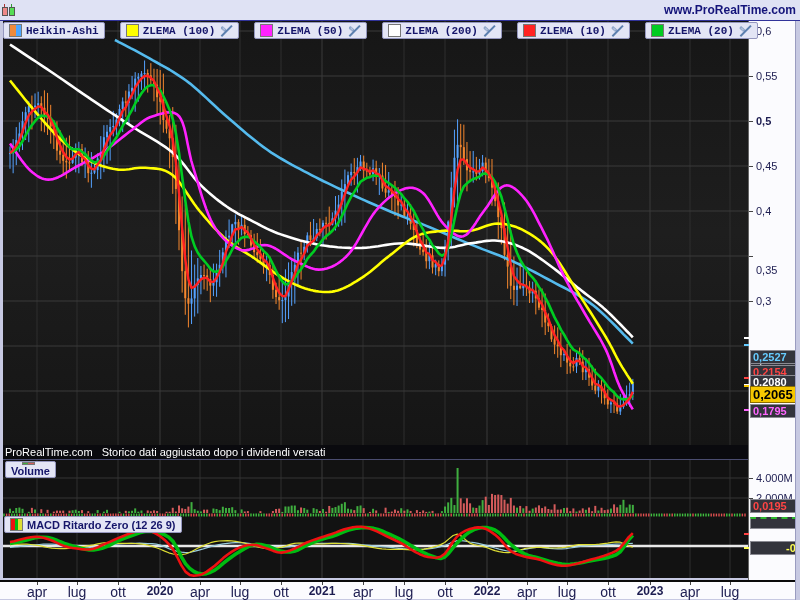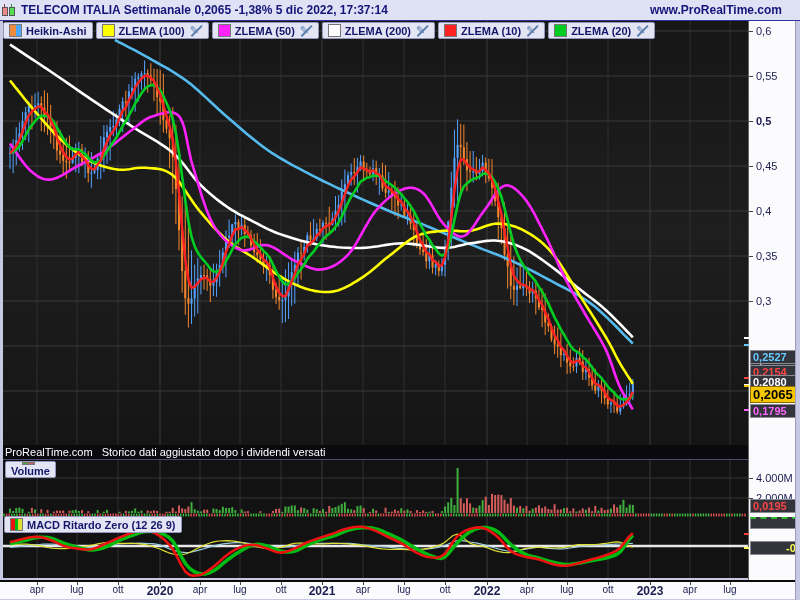--- a/index.html
+++ b/index.html
@@ -9,33 +9,33 @@
   #titlebar{position:absolute;left:0;top:0;width:800px;height:20px;z-index:30;
     background:linear-gradient(180deg,#f2f3fc 0%,#dcdff2 55%,#c9ccе8 100%);
     background-color:#dfe2f4;border-bottom:1px solid #31339a;
     display:flex;align-items:center;color:#14147a;font-size:12px;font-weight:bold;}
   #titlebar .candle{position:relative;width:5px;height:12px;margin-left:2px;display:inline-block;}
   #titlebar .candle i{position:absolute;left:2px;top:0;width:1px;height:12px;}
   #titlebar .candle b{position:absolute;left:0;top:3px;width:4px;height:7px;border:1px solid #555;}
   .c-red i{background:#a33;} .c-red b{background:#e88;}
   .c-green i{background:#393;} .c-green b{background:#5d5;}
   #title-text{margin-left:7px;white-space:pre;}
-  #site-link{margin-left:auto;margin-right:18px;}
+  #site-link{margin-left:auto;margin-right:4px;}
   
   .chip{position:absolute;z-index:20;display:inline-flex;align-items:center;height:15px;
     background:#e3e5f5;border:1px solid #9597bf;border-radius:2px;padding:0 5px;
     color:#15156a;font-size:11px;font-weight:bold;white-space:nowrap;}
   .chip .sw{display:inline-flex;width:11px;height:11px;margin-right:4px;border:1px solid #777;}
   .chip .sw i{flex:1;}
   .pencil{position:relative;width:13px;height:13px;margin-left:5px;color:#5c7fae;font-size:11px;
     line-height:12px;font-weight:normal;}
   .pencil em{font-style:normal;}
   .pencil i{position:absolute;left:-1px;top:6px;width:15px;height:1.5px;background:#5c7fae;
     transform:rotate(-45deg);}
-  #legend-row{position:absolute;left:3px;top:22px;z-index:20;display:flex;gap:3px;}
+  #legend-row{position:absolute;left:3px;top:22px;z-index:20;display:flex;gap:15px;font-family:Liberation Mono, monospace;}
   .chip.panel-chip{z-index:20;}
   
   #right-axis{position:absolute;left:748px;top:20px;width:47px;height:577px;background:#fbfbfe;
     border-left:1px solid #666;z-index:10;}
   #scroll-strip{position:absolute;left:795px;top:20px;width:5px;height:580px;background:#c7c9e2;
     border-left:1px solid #9a9cc0;z-index:11;}
   .ytick{position:absolute;left:7px;color:#1c1c50;font-size:11px;}
   .ytick.bold{font-weight:bold;}
   .ydash{position:absolute;left:0;width:4px;height:1px;background:#444;}
   .ptag{position:absolute;left:1px;width:44px;height:11px;background:#33343c;border:1px solid #8a8a92;
@@ -44,21 +44,21 @@
     font-size:13px;line-height:15px;}
   .cdash{position:absolute;left:-5px;width:5px;height:2px;}
   
   #footer-row{position:absolute;left:3px;top:445px;width:745px;height:14px;background:#0a0a0e;
     border-bottom:1px solid #4a4c70;z-index:5;color:#fff;font-size:11px;line-height:14px;}
   #footer-row span{margin-left:2px;}
   #footer-row .note{margin-left:9px;}
   
   #x-axis{position:absolute;left:0;top:580px;width:795px;height:17px;background:#fbfbfe;
     border-top:2px solid #0a0a0a;z-index:10;}
-  .xlab{position:absolute;top:2px;transform:translateX(-50%);color:#1c1c50;font-size:10px;}
+  .xlab{position:absolute;top:2px;transform:translateX(-50%);color:#1c1c50;font-size:14px;}
   .xlab.bold{font-weight:bold;font-size:12px;}
   .xdash{position:absolute;top:0;width:1px;height:3px;background:#444;}
   #chart-svg{position:absolute;left:0;top:0;z-index:1;}
 </style>
 </head>
 <body>
 
 <div id="screen">
 
   <svg id="chart-svg" width="800" height="600">
@@ -1022,21 +1022,20 @@
 
   <div id="titlebar">
     <span class="candle c-red">
         <i></i>
         <b></b>
       </span>
     <span class="candle c-green">
         <i></i>
         <b></b>
       </span>
-    <span id="title-text"><span>TELECOM ITALIA</span> <span>Settimanale</span> <span>0,2065</span> <span>-1,38%</span> <span>5 dic 2022, 17:37:14</span></span>
     <span id="site-link">www.ProRealTime.com</span>
   </div>
 
   <div id="legend-row">
       <div class="chip" style="position: relative;">
         <span class="sw">
           <i style="background: rgb(240, 138, 60);"></i>
           <i style="background: rgb(77, 166, 255);"></i>
         </span>
         <span>Heikin-Ashi</span>
@@ -1104,21 +1103,21 @@
       <div class="ytick" style="top: 5px;">0,6</div>
       <div class="ydash" style="top: 56px;"></div>
       <div class="ytick" style="top: 50px;">0,55</div>
       <div class="ydash" style="top: 101px;"></div>
       <div class="ytick bold" style="top: 95px; text-align: center;">0,5</div>
       <div class="ydash" style="top: 146px;"></div>
       <div class="ytick" style="top: 140px;">0,45</div>
       <div class="ydash" style="top: 191px;"></div>
       <div class="ytick" style="top: 185px;">0,4</div>
       <div class="ydash" style="top: 236px;"></div>
-      <div class="ytick" style="top: 230px;">0,35</div>
+      <div class="ytick" style="top: 244px;">0,35</div>
       <div class="ydash" style="top: 281px;"></div>
       <div class="ytick" style="top: 275px;">0,3</div>
       <div class="ydash" style="top: 458px;"></div>
       <div class="ytick" style="top: 452px;">4.000M</div>
       <div class="ydash" style="top: 478px;"></div>
       <div class="ytick" style="top: 472px;">2.000M</div>
       <div class="ptag" style="top: 333px; z-index: 5; color: rgb(255, 255, 255);">0,2596</div>
       <div class="cdash" style="top: 317.36px; background: rgb(255, 255, 255);"></div>
       <div class="ptag" style="top: 330px; z-index: 6; color: rgb(102, 204, 255);">0,2527</div>
       <div class="cdash" style="top: 323.57px; background: rgb(102, 204, 255);"></div>

